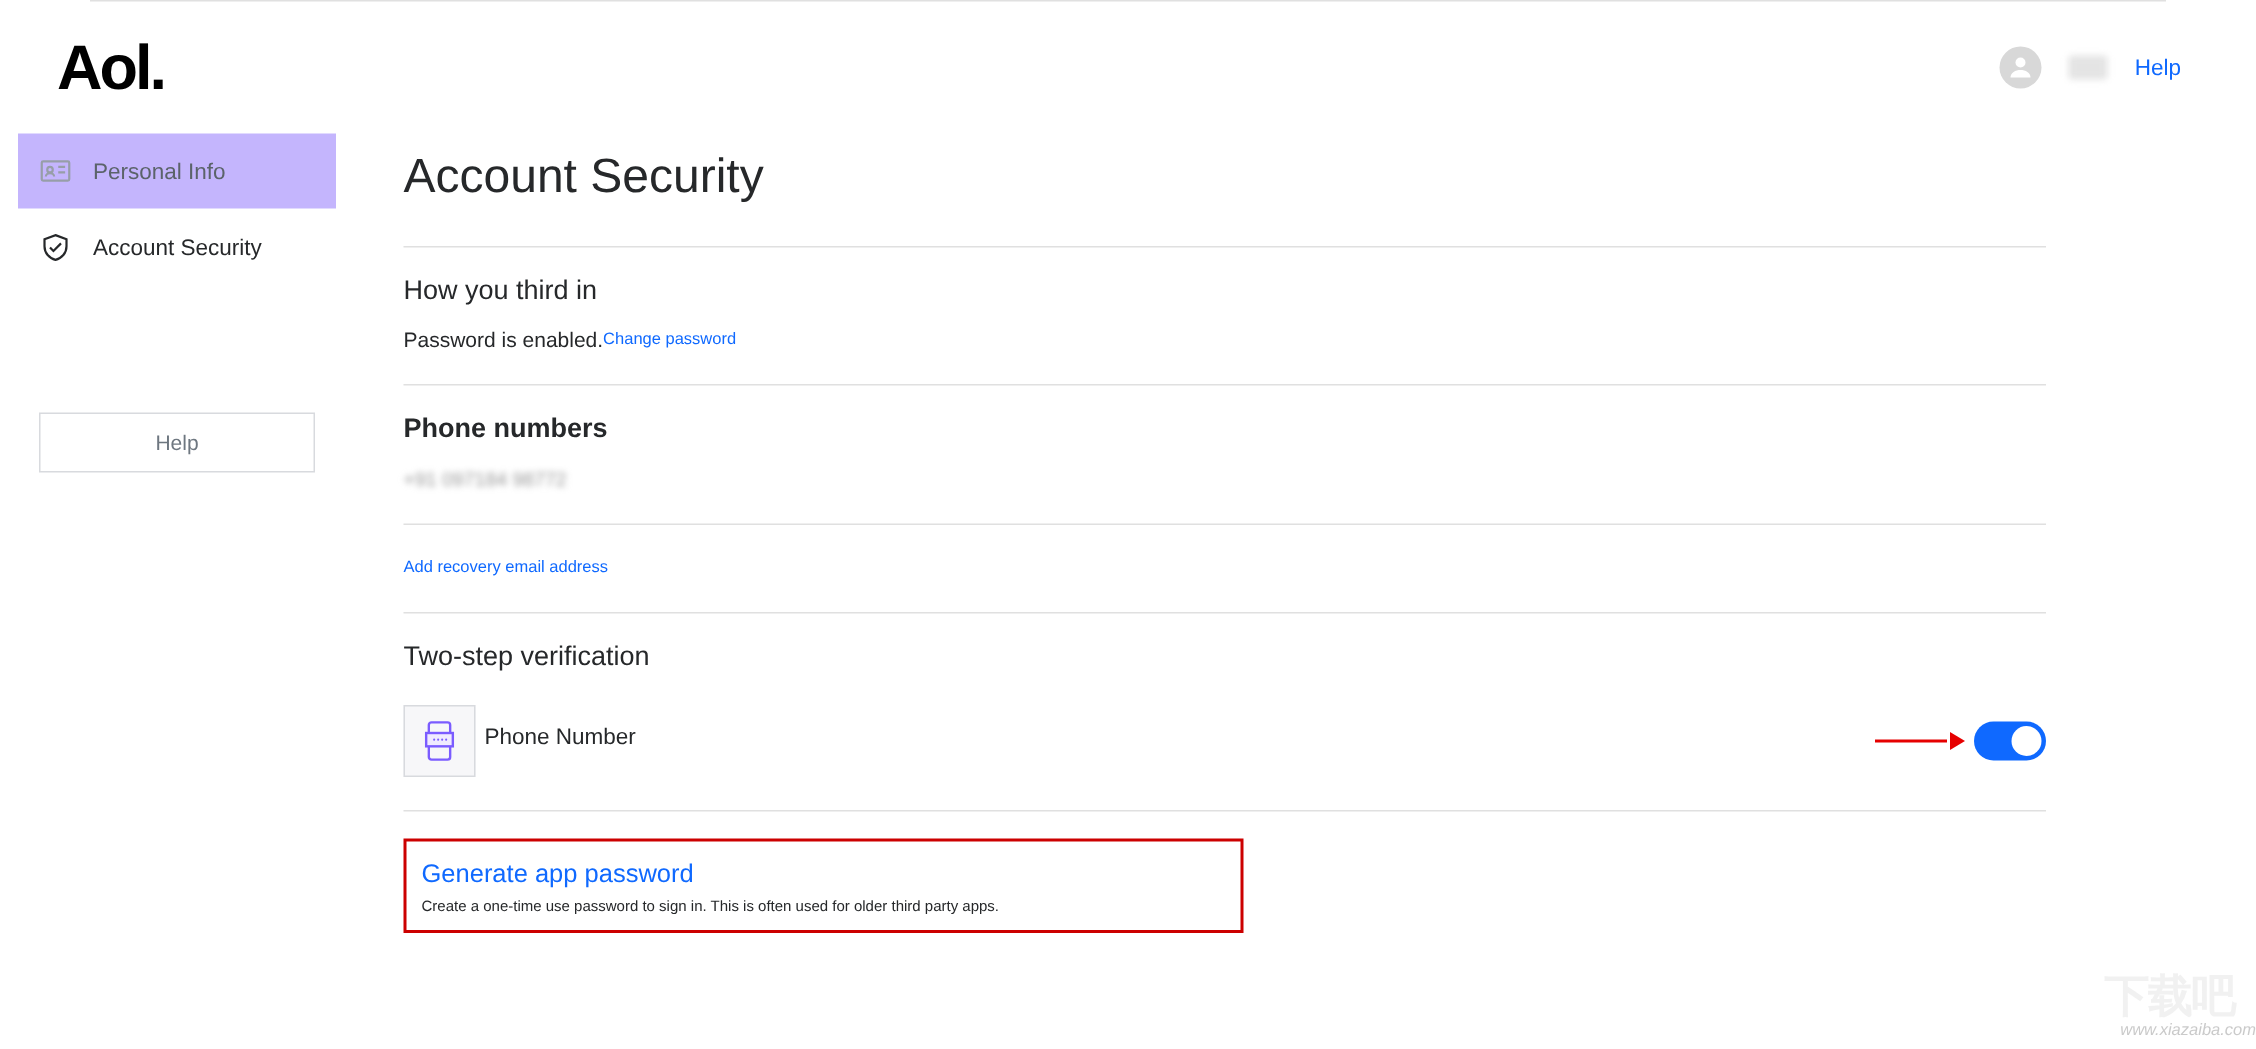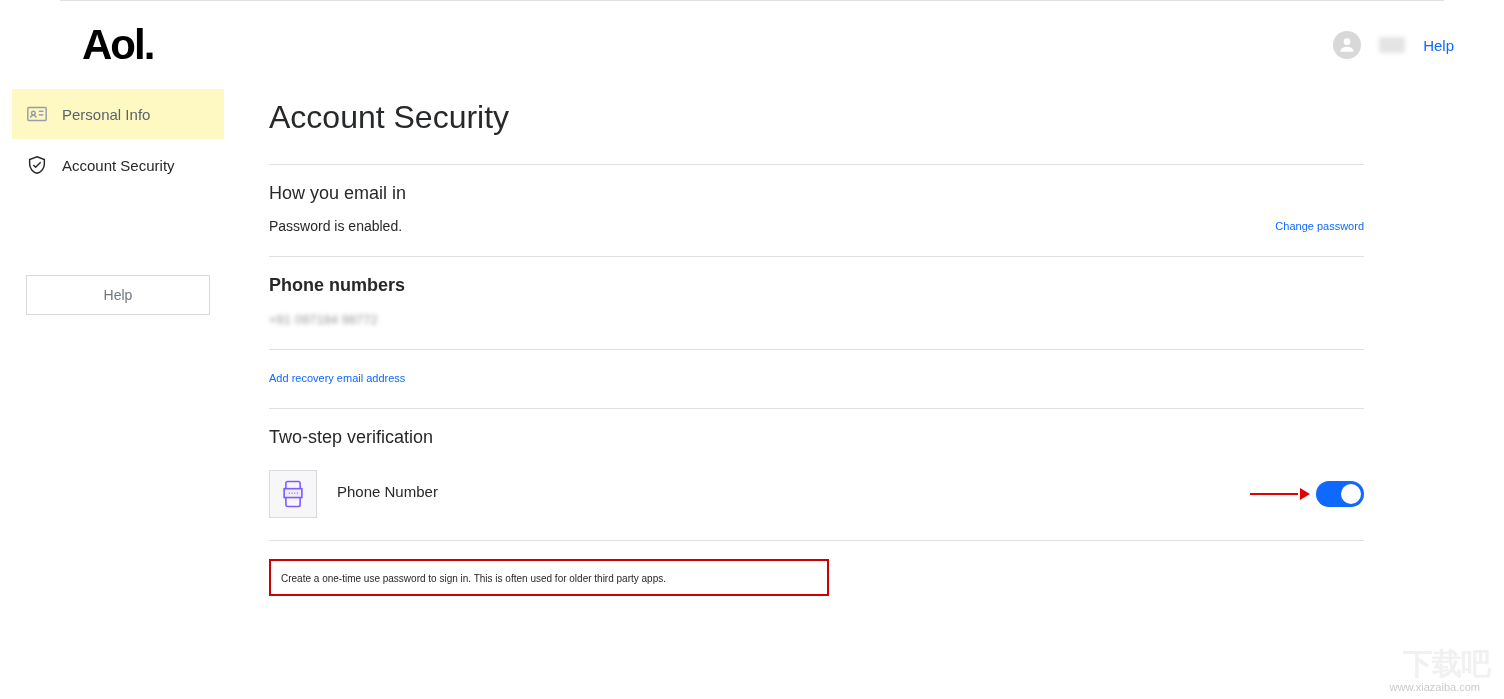--- a/index.html
+++ b/index.html
@@ -18,23 +18,22 @@
     }
     .top-line {
       border-top: 1px solid #e0e0e0;
       margin: 0 60px;
       height: 1px;
     }
     .header {
       display: flex;
       justify-content: space-between;
       align-items: center;
-      padding: 20px 50px 20px 50px;
+      padding: 20px 50px 20px 38px;
       margin-bottom: 0;
-      margin-left: 32px;
     }
     .logo {
       font-size: 42px;
       font-weight: 900;
       letter-spacing: -2px;
       color: #000;
       font-family: Arial, sans-serif;
     }
     .header-right {
       display: flex;
@@ -75,21 +74,21 @@
       flex-shrink: 0;
     }
     .sidebar-item {
       display: flex;
       align-items: center;
       gap: 14px;
       padding: 14px 14px;
       font-size: 15px;
       color: #5b636a;
       cursor: pointer;
-      background: #fef9c3;
+      background: #c4b5fd;
       margin-bottom: 1px;
     }
     .sidebar-item.active {
       background: #ffffff;
       color: #26282a;
     }
     .sidebar-item svg {
       width: 22px;
       height: 22px;
       fill: none;
@@ -128,21 +127,20 @@
       padding: 18px 0 22px 0;
       position: relative;
     }
     .section-title {
       font-size: 18px;
       color: #26282a;
       margin-bottom: 14px;
     }
     .section-row {
       display: flex;
-      justify-content: space-between;
       align-items: center;
     }
     .section-text {
       font-size: 14px;
       color: #26282a;
     }
     .link-blue {
       color: #0f69ff;
       font-size: 11px;
       text-decoration: none;
@@ -155,21 +153,21 @@
       margin-top: 6px;
     }
     .section-desc {
       font-size: 14px;
       color: #5b636a;
       margin-top: 6px;
     }
     .twostep-row {
       display: flex;
       align-items: center;
-      gap: 20px;
+      gap: 6px;
       margin-top: 22px;
     }
     .phone-icon-box {
       width: 48px;
       height: 48px;
       border: 1px solid #d8dade;
       background: #f7f7f9;
       display: flex;
       align-items: center;
       justify-content: center;
@@ -250,23 +248,24 @@
       margin-bottom: 6px;
       cursor: pointer;
     }
     .highlight-desc {
       font-size: 10px;
       color: #26282a;
     }
     .watermark {
       position: absolute;
       bottom: 6px;
-      right: 24px;
+      right: 0;
       font-size: 11px;
       color: rgba(150,150,150,0.5);
+      font-style: italic;
       pointer-events: none;
     }
     .watermark-big {
       position: absolute;
       bottom: 14px;
       right: 14px;
       font-size: 30px;
       font-weight: 900;
       color: rgba(200,200,200,0.25);
       pointer-events: none;
@@ -312,21 +311,21 @@
         </svg>
       <span>Account Security</span>
     </div>
     <div class="sidebar-help-btn">Help</div>
   </div>
 
   <div class="main">
     <h1 class="page-title">Account Security</h1>
 
     <div class="section">
-      <div class="section-title">How you email in</div>
+      <div class="section-title">How you third in</div>
       <div class="section-row">
         <div class="section-text">Password is enabled.</div>
         <a class="link-blue">Change password</a>
       </div>
     </div>
 
     <div class="section">
       <div class="section-title" style="font-weight:700;margin-bottom:16px">Phone numbers</div>
       <div class="blurred-phone">+91 097184 98772</div>
     </div>
@@ -353,20 +352,21 @@
         </div>
         <div class="toggle-area">
           <div class="red-arrow"></div>
           <div class="toggle"></div>
         </div>
       </div>
     </div>
 
     <div class="section" style="padding-top:18px">
       <div class="highlight-box">
+        <div class="highlight-title">Generate app password</div>
         <div class="highlight-desc">Create a one-time use password to sign in. This is often used for older third party apps.</div>
       </div>
     </div>
   </div>
 </div>
 
 <div class="watermark-big">下载吧</div>
 <div class="watermark">www.xiazaiba.com</div>
 
 </body></html>

